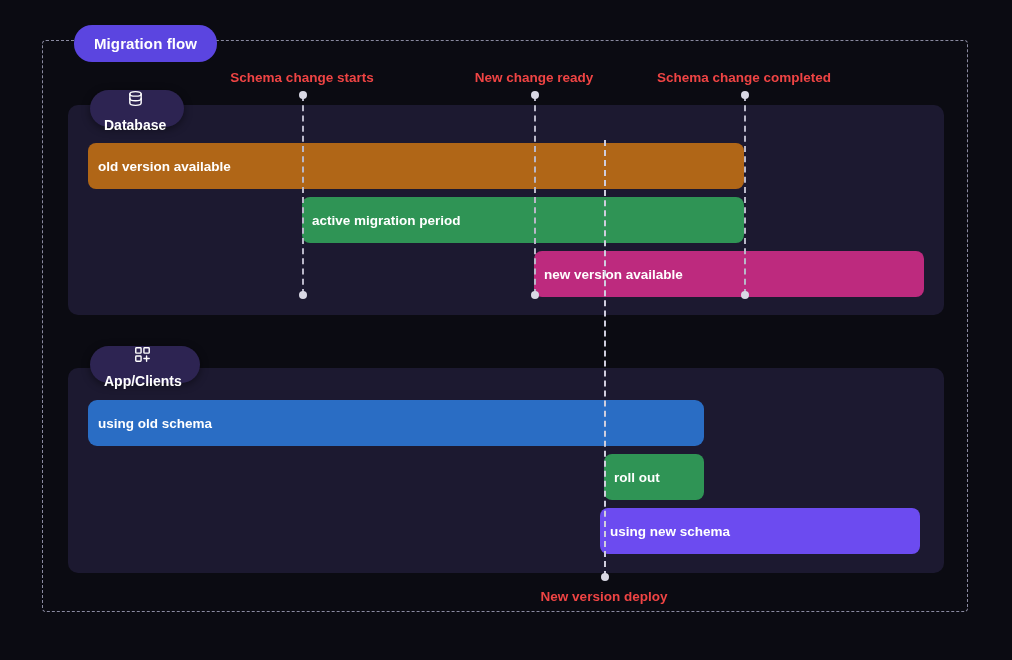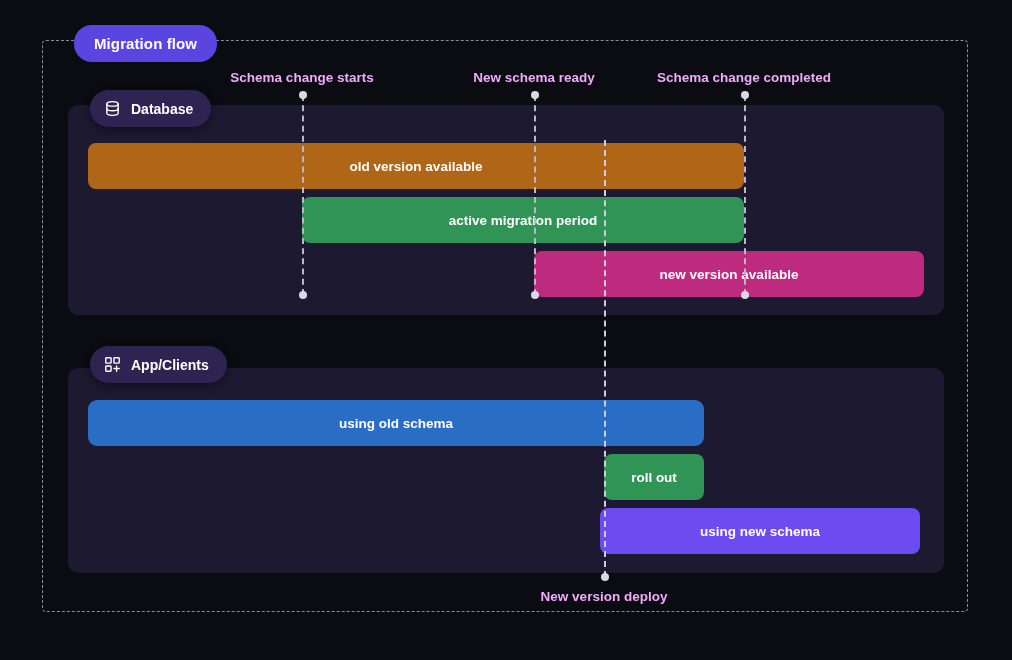--- a/index.html
+++ b/index.html
@@ -61,20 +61,21 @@
     padding: 0 18px 0 14px;
     display: flex;
     align-items: center;
     gap: 10px;
     background: #2d2452;
     border-radius: 19px;
     font-size: 14px;
     font-weight: bold;
     z-index: 7;
     box-shadow: 0 2px 8px rgba(0,0,0,.45);
+    flex-direction: column;
   }
   #lane-badge-database { left: 90px; top: 90px; }
   #lane-badge-app      { left: 90px; top: 346px; }
   .lane-badge .lane-icon { display: flex; align-items: center; }
 
   
   .milestone {
     position: absolute;
     z-index: 5;
   }
@@ -98,40 +99,40 @@
   .milestone-dot.bottom { bottom: -4px; }
   .milestone-label {
     position: absolute;
     bottom: 100%;
     left: 50%;
     transform: translateX(-50%);
     margin-bottom: 10px;
     white-space: nowrap;
     font-size: 13.5px;
     font-weight: bold;
-    color: #f0abfc;
+    color: #ef4444;
   }
   .milestone-label.below {
     bottom: auto;
     top: 100%;
     margin-bottom: 0;
     margin-top: 12px;
   }
 
   
   #milestone-deploy .milestone-line { border-left-color: #cfcddd; }
 
   
   .bar {
     position: absolute;
     height: 46px;
     border-radius: 8px;
     display: flex;
     align-items: center;
-    justify-content: center;
+    justify-content: flex-start;
     font-size: 13.5px;
     font-weight: bold;
     color: #ffffff;
     z-index: 3;
     box-sizing: border-box;
     padding: 0 10px;
     text-align: center;
   }
   .bar-label { pointer-events: none; }
 </style>
@@ -174,21 +175,21 @@
   <div class="milestone-line"></div>
   <div class="milestone-dot top"></div>
   <div class="milestone-dot bottom"></div>
   <div class="milestone-label">Schema change starts</div>
 </div>
 
 <div class="milestone" id="milestone-new-schema-ready" style="left: 534px; top: 95px; height: 200px;">
   <div class="milestone-line"></div>
   <div class="milestone-dot top"></div>
   <div class="milestone-dot bottom"></div>
-  <div class="milestone-label">New schema ready</div>
+  <div class="milestone-label">New change ready</div>
 </div>
 
 <div class="milestone" id="milestone-schema-change-completed" style="left: 744px; top: 95px; height: 200px;">
   <div class="milestone-line"></div>
   <div class="milestone-dot top"></div>
   <div class="milestone-dot bottom"></div>
   <div class="milestone-label">Schema change completed</div>
 </div>
 
 <div class="milestone" id="milestone-deploy" style="left: 604px; top: 140px; height: 437px;">

